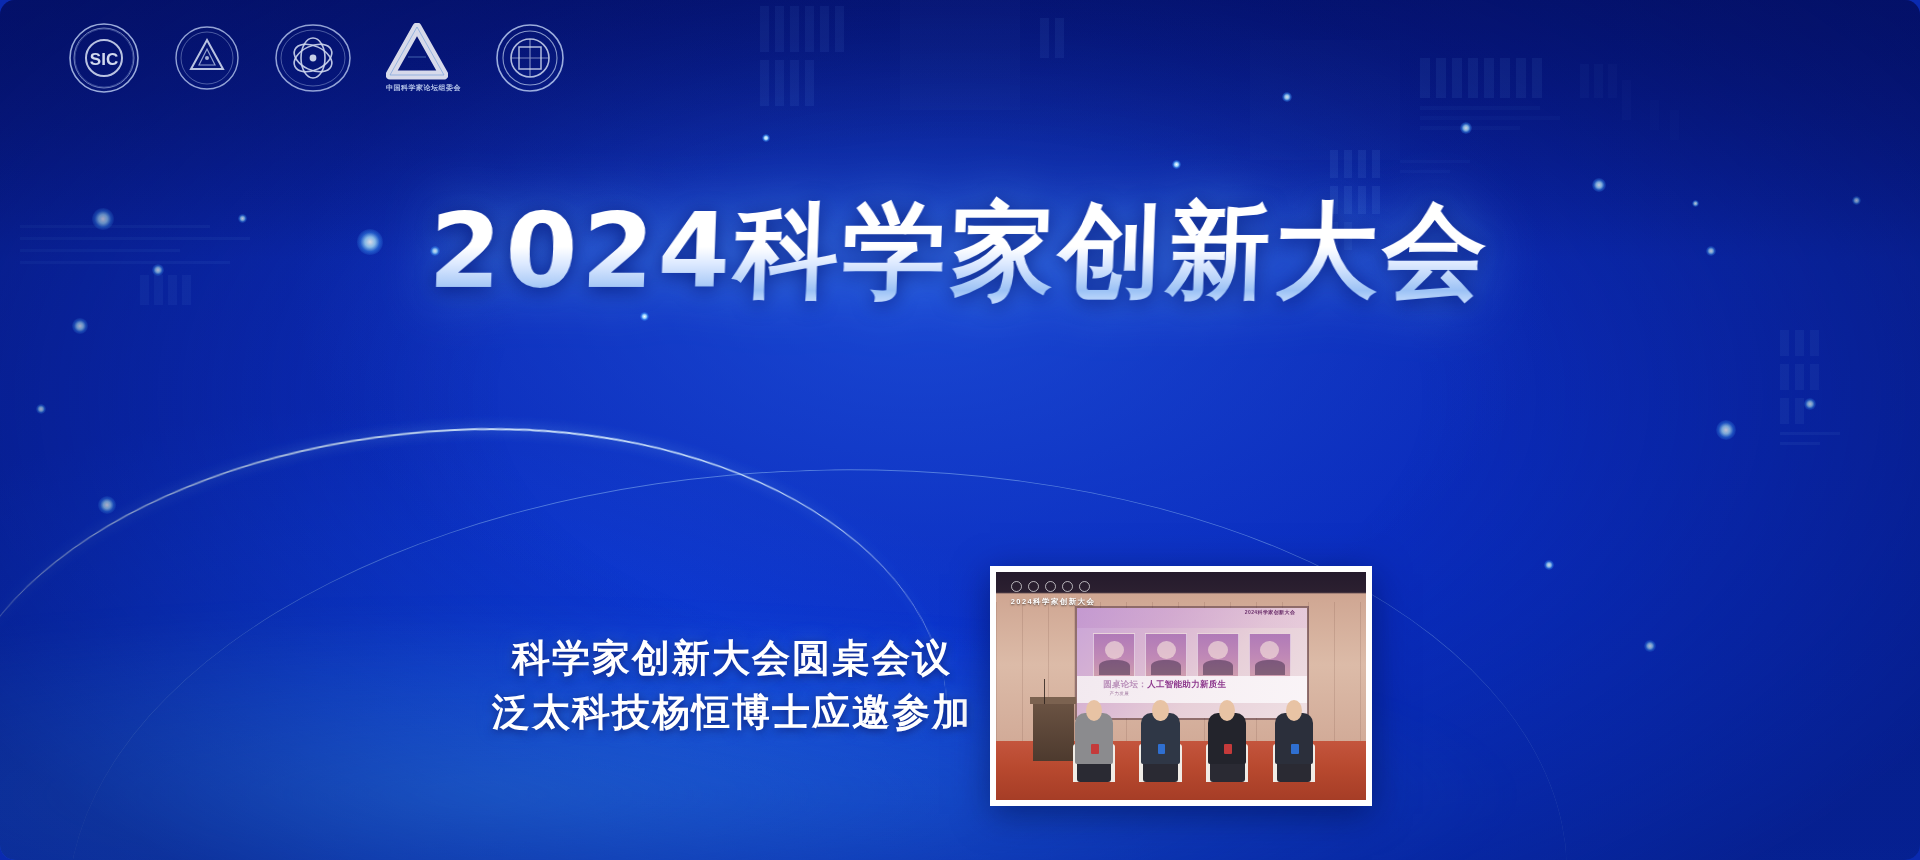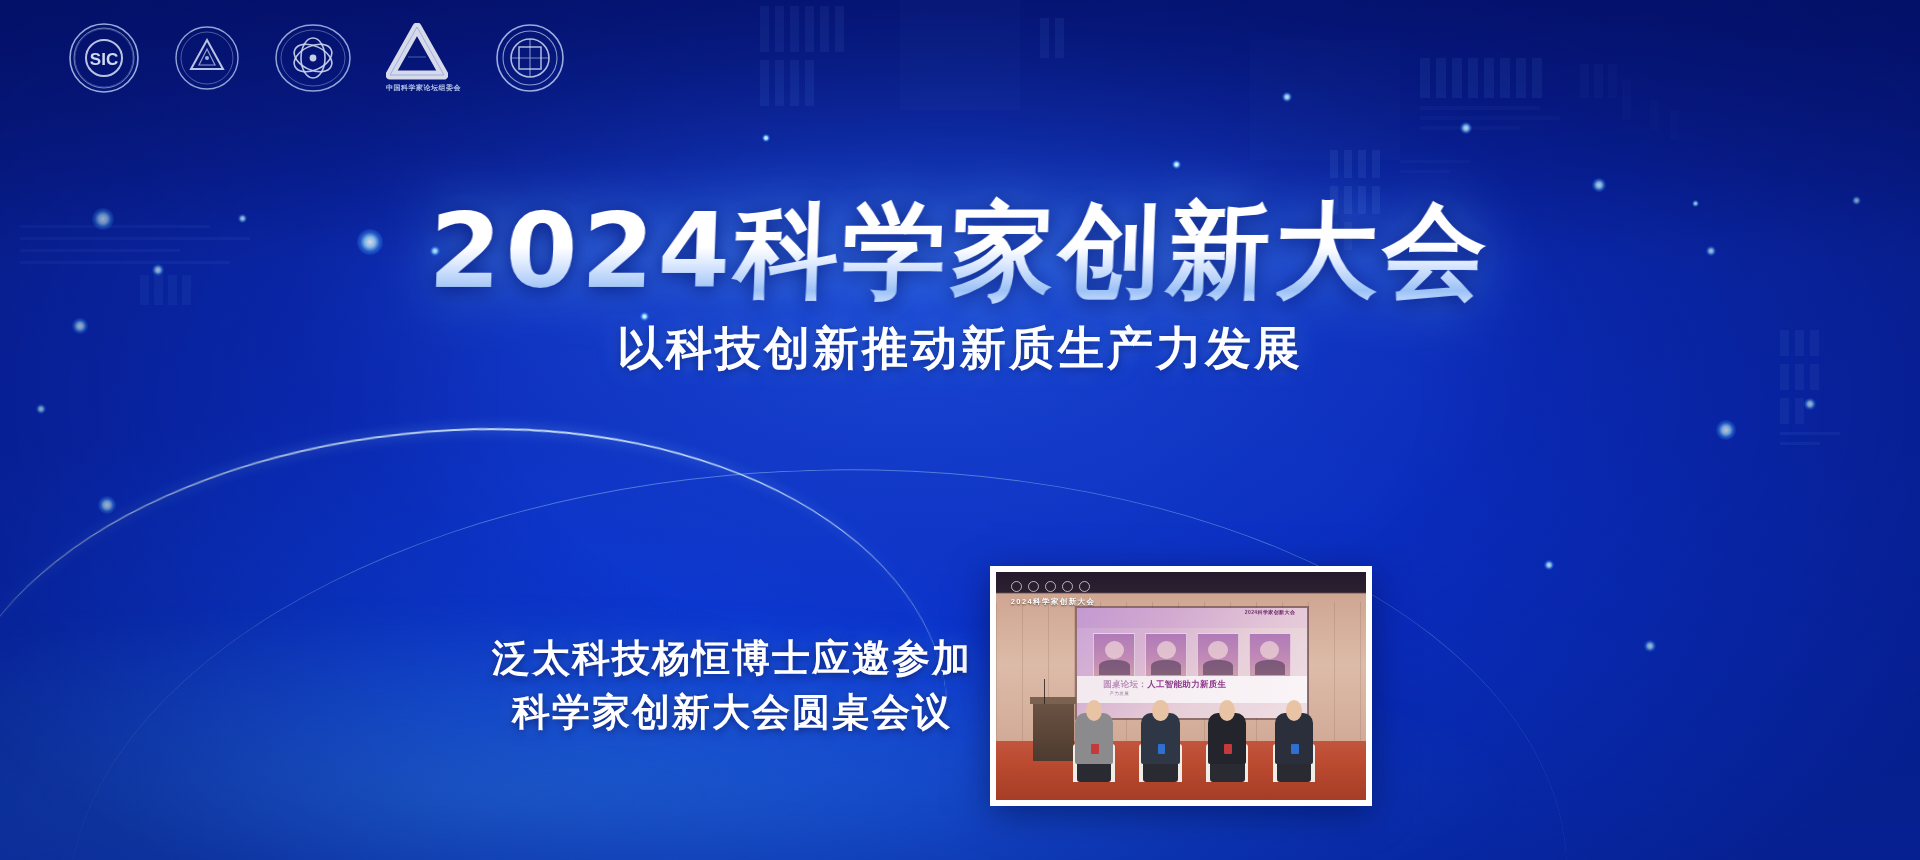--- a/index.html
+++ b/index.html
@@ -7,20 +7,21 @@
   body{
     width:1920px;height:860px;overflow:hidden;
     font-family:"Liberation Sans","DejaVu Sans",sans-serif;
     background:#0a2ab0;
   }
   .stage{position:relative;width:1920px;height:860px;overflow:hidden;
     background:
       radial-gradient(ellipse 900px 520px at 48% 34%, rgba(30,80,220,.75) 0%, rgba(12,40,170,0) 70%),
       radial-gradient(ellipse 1200px 700px at 20% 100%, rgba(20,90,255,.55) 0%, rgba(10,35,160,0) 65%),
       linear-gradient(180deg,#0a1f9e 0%,#0c2bb4 28%,#0b2cbb 52%,#0a2fc4 72%,#0b38d2 100%);
+    border-radius: 15px;
   }
 
   
   .bg-layer{position:absolute;inset:0;pointer-events:none;}
   .vignette{position:absolute;inset:0;
     background:radial-gradient(ellipse 1150px 640px at 50% 46%, rgba(0,0,0,0) 40%, rgba(3,14,92,.55) 100%);}
   .top-dark{position:absolute;left:0;right:0;top:0;height:260px;
     background:linear-gradient(180deg,rgba(4,17,105,.72) 0%,rgba(6,22,120,0) 100%);}
 
   
@@ -297,26 +298,25 @@
         <circle cx="35" cy="35" r="27" fill="none" stroke="#dcebff" stroke-width="1.1" opacity=".7"></circle>
         <circle cx="35" cy="35" r="19" fill="none" stroke="#eaf2ff" stroke-width="1.6" opacity=".85"></circle>
         <rect x="24" y="24" width="22" height="22" fill="none" stroke="#eaf2ff" stroke-width="1.5" opacity=".85"></rect>
         <path d="M35 16 L35 54 M16 35 L54 35" stroke="#eaf2ff" stroke-width="1.2" opacity=".6"></path>
       </svg>
     </div>
   </div>
 
   <div class="headline-wrap">
     <div class="headline">2024科学家创新大会</div>
-    <div class="sub">以科技创新推动新质生产力发展</div>
   </div>
 
   <div class="caption">
+    <div>科学家创新大会圆桌会议</div>
     <div>泛太科技杨恒博士应邀参加</div>
-    <div>科学家创新大会圆桌会议</div>
   </div>
 
   <div class="photo">
     <div class="photo-inner">
       <div class="room-wall"></div>
       <div class="wall-panels"></div>
 
       <div class="photo-logos">
         <span></span>
         <span></span>

